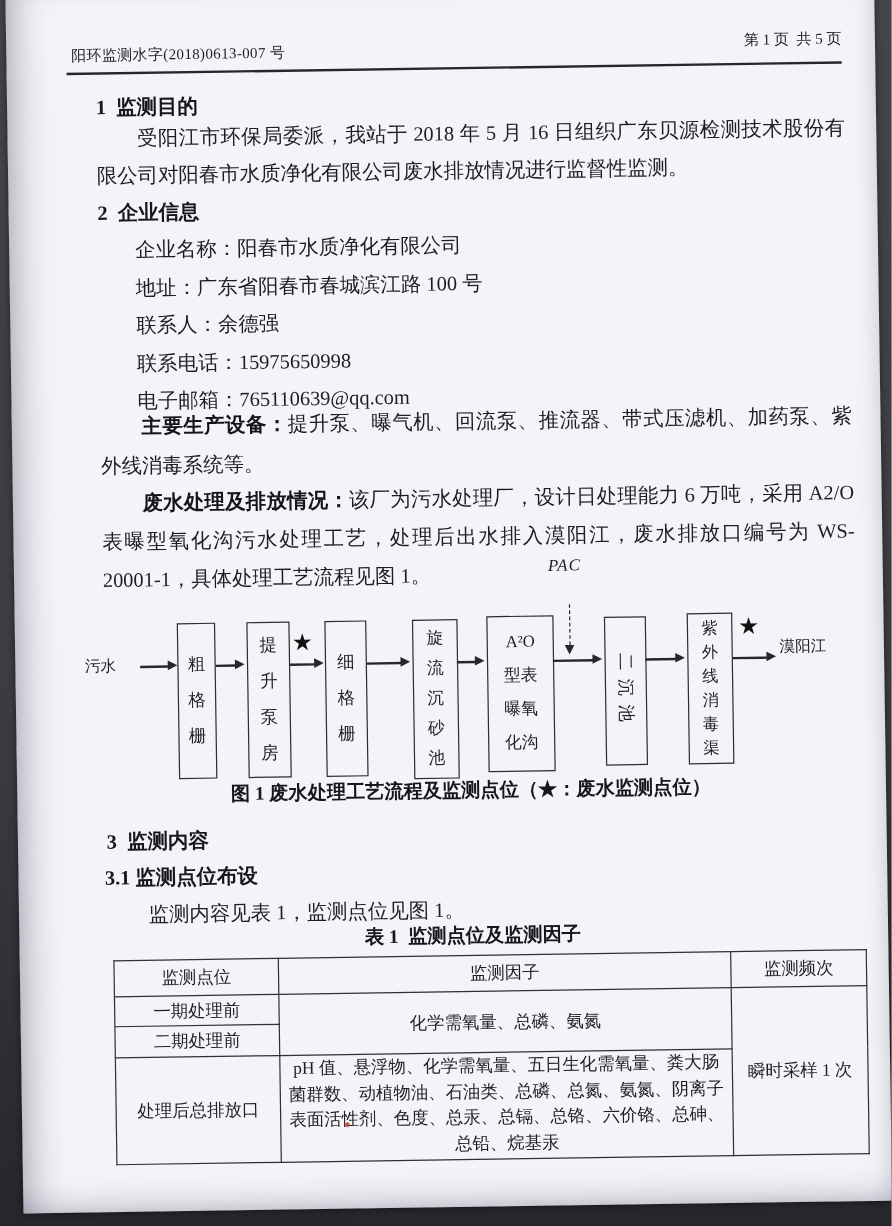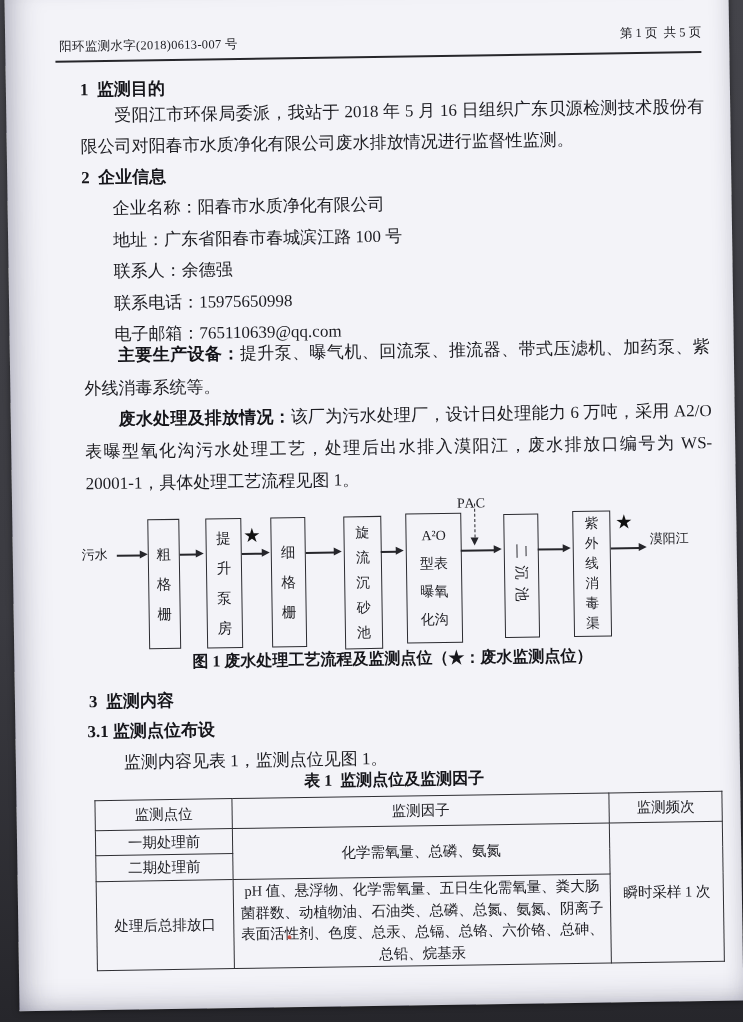--- a/index.html
+++ b/index.html
@@ -32,40 +32,40 @@
   .h31{left:84px;top:716px;}
   .para{font-size:17px;line-height:31px;text-indent:2em;text-align:justify;}
   .p1{left:86px;top:96px;width:624px;}
   .fields{left:117px;top:189px;font-size:17px;line-height:31.5px;}
   .pequip{left:86px;top:336px;width:626px;line-height:32.5px;}
   .pwaste{left:86px;top:400px;width:627px;line-height:32px;}
   .lead{font-weight:bold;color:#141419;}
   .p3{left:120px;top:747px;font-size:17px;}
   
   .flow-label{font-size:13px;}
-  .inflow{left:81px;top:542px;}
+  .inflow{left:70px;top:542px;}
   .outflow{left:649px;top:534px;}
   .pbox{position:absolute;border:1.6px solid #2c2c31;display:flex;align-items:center;justify-content:center;text-align:center;color:#1e1e23;}
   .stack .txt{width:1.06em;word-break:break-all;margin:auto;}
   .b1{left:147px;top:516px;width:30px;height:128px;font-size:14.5px;line-height:30px;}
   .b2{left:205px;top:516px;width:34px;height:128px;font-size:14.5px;line-height:30px;}
   .b3{left:270px;top:516px;width:33px;height:128px;font-size:14.5px;line-height:30px;}
   .b4{left:343px;top:516px;width:36px;height:131px;font-size:14px;line-height:25px;}
   .b5{left:405px;top:514px;width:54px;height:128px;font-size:14px;line-height:28px;}
   .b5 .txt{white-space:pre-line;}
   .b6{left:503px;top:516px;width:33px;height:122px;}
   .b6 .txt{transform:rotate(90deg);white-space:nowrap;font-size:14.5px;letter-spacing:7px;}
   .b7{left:572px;top:514px;width:36px;height:124px;font-size:13.5px;line-height:20px;}
   .ar{position:absolute;top:551px;height:1.8px;background:#26262b;}
   .ar::after{content:"";position:absolute;right:-7px;top:-4.3px;width:0;height:0;
     border-left:8px solid #26262b;border-top:4.6px solid transparent;border-bottom:4.6px solid transparent;}
   .star{position:absolute;font-size:17px;color:#111;}
   .s1pos{left:243px;top:522px;}
   .s2pos{left:615px;top:514px;}
-  .pac-label{left:457px;top:497px;font-size:14px;letter-spacing:1px;}
+  .pac-label{left:457px;top:466px;font-size:14px;letter-spacing:1px;font-style:italic;}
   .pac-line{position:absolute;left:474px;top:505px;height:34px;width:0;border-left:1.8px dashed #26262b;}
   .pac-line::after{content:"";position:absolute;left:-5px;bottom:-8px;width:0;height:0;
     border-top:8px solid #26262b;border-left:4.7px solid transparent;border-right:4.7px solid transparent;}
   .caption{left:88px;top:649px;width:604px;text-align:center;font-weight:bold;font-size:16px;color:#16161b;}
   
   .tbl-title{left:90px;top:770px;width:600px;text-align:center;font-weight:bold;font-size:16px;color:#16161b;}
   table.mon{position:absolute;left:90px;top:796px;width:600px;border-collapse:collapse;table-layout:fixed;}
   table.mon th,table.mon td{border:1.6px solid #2f2f34;font-weight:normal;font-size:14.5px;color:#1e1e23;text-align:center;vertical-align:middle;padding:1px 4px;}
   .c1{width:128px;} .c2{width:368px;} .c3{width:104px;}
   tr.hrow{height:30px;} tr.r1{height:25px;} tr.r2{height:26px;} tr.r3{height:68px;}

